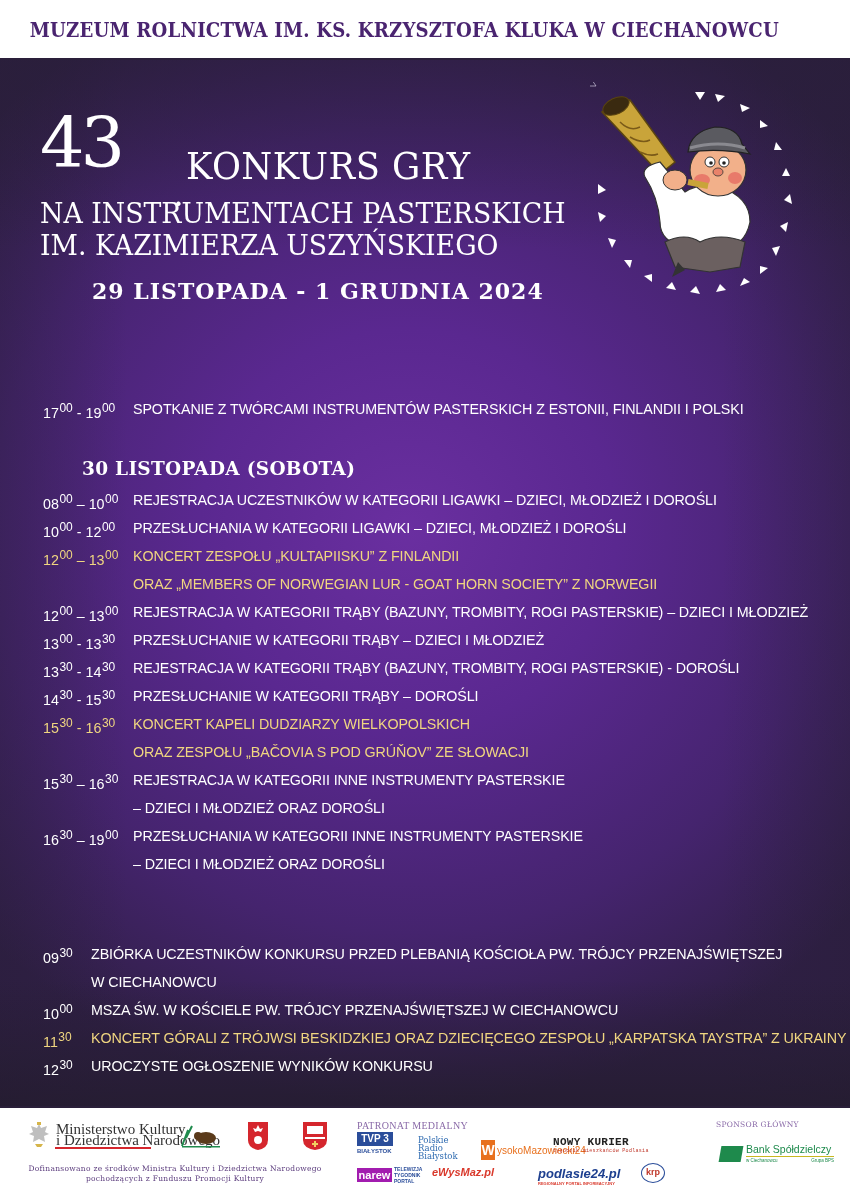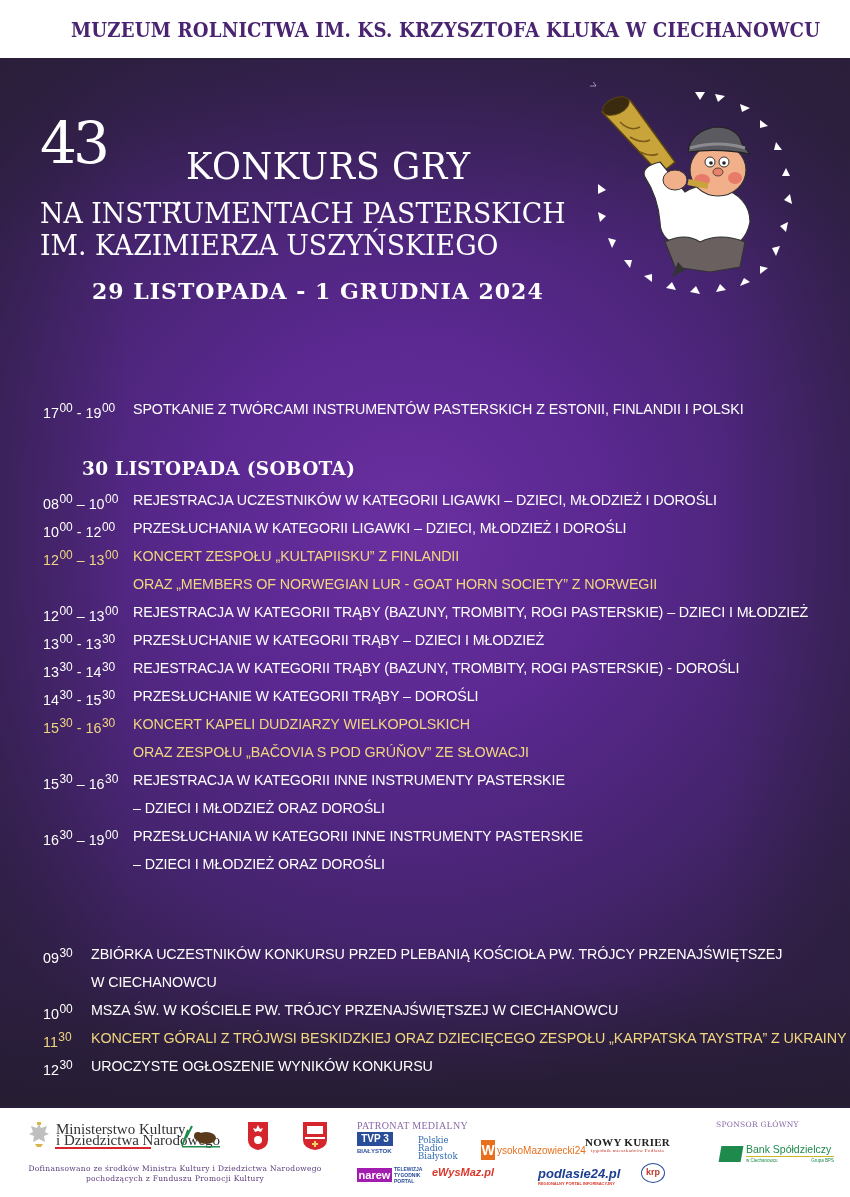--- a/index.html
+++ b/index.html
@@ -1,21 +1,21 @@
 <!DOCTYPE html>
 <html><head>
 <meta charset="utf-8">
 <style>
   * { margin:0; padding:0; box-sizing:border-box; }
   html, body { width:850px; height:1197px; background:#ffffff; overflow:hidden; }
   body { position:relative; font-family:"Liberation Sans", sans-serif; }
 
   .top-header {
     position:absolute; left:0; top:0; width:850px; height:58px;
-    background:#ffffff; text-align:right;
+    background:#ffffff; text-align:left;
   }
   .top-header .museum {
     position:absolute; left:0; right:0; top:19px;
     font-family:"DejaVu Serif", serif; font-size:19.5px; letter-spacing:0.2px;
     color:#4a2470; font-weight:bold; transform:scaleX(0.93);
   }
 
   .poster {
     position:absolute; left:0; top:58px; width:850px; height:1050px;
     background:
@@ -25,21 +25,21 @@
     overflow:hidden;
   }
   .poster::before {
     content:""; position:absolute; inset:0;
     background:
       linear-gradient(180deg, rgba(40,30,55,0.55) 0%, rgba(40,30,55,0) 18%, rgba(40,30,55,0) 88%, rgba(35,28,45,0.75) 100%),
       linear-gradient(90deg, rgba(40,30,55,0.35) 0%, rgba(40,30,55,0) 15%, rgba(40,30,55,0) 85%, rgba(40,30,55,0.35) 100%);
   }
 
   .title-block { position:absolute; left:40px; top:38px; width:530px; color:#ffffff; font-family:"DejaVu Serif", serif; }
-  .title-num { position:absolute; left:0; top:0; font-size:58px; line-height:90px; font-weight:normal; letter-spacing:-4px; }
+  .title-num { position:absolute; left:0; top:0; font-size:70px; line-height:90px; font-weight:normal; letter-spacing:-4px; }
   .title-dot { position:absolute; left:133px; top:76px; font-size:34px; }
   .title-main { position:absolute; left:146px; top:46px; font-size:38px; line-height:44px; letter-spacing:0.5px; white-space:nowrap; transform:scaleX(0.93); transform-origin:left; }
   .title-sub1 { position:absolute; left:0; top:99px; font-size:28px; line-height:34px; white-space:nowrap; transform:scaleX(0.955); transform-origin:left; }
   .title-sub2 { position:absolute; left:0; top:131px; font-size:28px; line-height:34px; white-space:nowrap; transform:scaleX(0.955); transform-origin:left; }
   .title-dates { position:absolute; left:52px; top:180px; font-size:22px; font-weight:bold; letter-spacing:1px; white-space:nowrap; }
 
   .mascot { position:absolute; left:590px; top:22px; width:230px; height:230px; }
 
   .day { position:absolute; left:43px; color:#ffffff; }
   .day-title {
@@ -65,21 +65,21 @@
 
   .patron-label { position:absolute; left:357px; top:12px; font-family:Liberation Serif, serif; font-size:10px; color:#8a6aa8; letter-spacing:0.3px; }
   .media { position:absolute; font-size:9px; }
   .tvp { left:357px; top:24px; }
   .tvp .box { width:36px; height:14px; background:#2a4d9a; color:#fff; font-weight:bold; font-size:10px; text-align:center; line-height:14px; }
   .tvp .city { font-size:6px; color:#2a4d9a; font-weight:bold; margin-top:2px; }
   .pr { left:418px; top:28px; color:#2d6ab0; font-family:"DejaVu Serif", serif; font-size:8.5px; line-height:8px; }
   .wm { left:481px; top:32px; display:flex; align-items:center; }
   .wm .w { width:14px; height:20px; background:#e8701d; color:#fff; font-weight:bold; font-size:14px; text-align:center; line-height:20px; }
   .wm .txt { font-size:10px; color:#e8701d; margin-left:2px; }
-  .nk { left:585px; top:28px; font-family:Liberation Serif, serif; font-size:11px; color:#222; font-weight:bold; letter-spacing:0.3px; }
+  .nk { left:553px; top:28px; font-family:Liberation Mono, monospace; font-size:11px; color:#222; font-weight:bold; letter-spacing:0.3px; }
   .nk .sub { font-size:5px; color:#c0392b; font-weight:normal; text-align:center; }
   .narew { left:357px; top:58px; display:flex; align-items:center; }
   .narew .box { width:35px; height:14px; background:#a21caf; color:#fff; font-size:11px; font-weight:bold; text-align:center; line-height:14px; }
   .narew .lbl { font-size:5px; line-height:6px; color:#2a4d9a; margin-left:2px; font-weight:bold; }
   .ewm { left:432px; top:58px; font-size:11px; font-weight:bold; color:#d9392c; font-style:italic; }
   .p24 { left:538px; top:58px; font-size:13px; font-weight:bold; font-style:italic; color:#1d3f8f; }
   .p24 .sub { font-size:4px; color:#d9392c; font-style:normal; }
   .krp { left:641px; top:55px; width:24px; height:20px; border:1.5px solid #2a4d9a; border-radius:50%; font-size:9px; font-weight:bold; color:#c0392b; text-align:center; line-height:17px; }
 
   .sponsor-label { position:absolute; left:716px; top:12px; font-family:"DejaVu Serif", serif; font-size:7.5px; color:#8a6aa8; letter-spacing:0.3px; }

